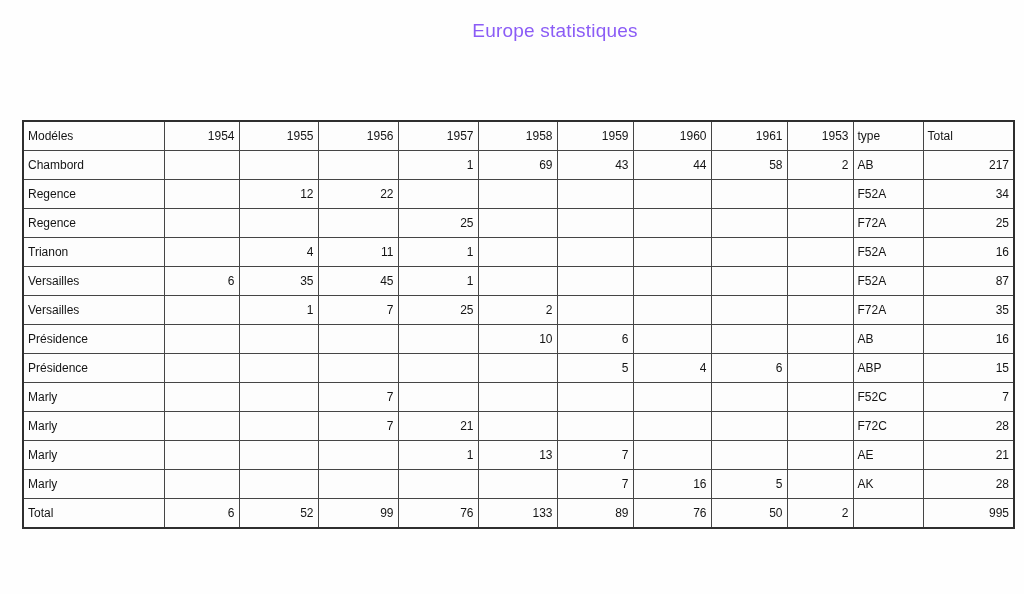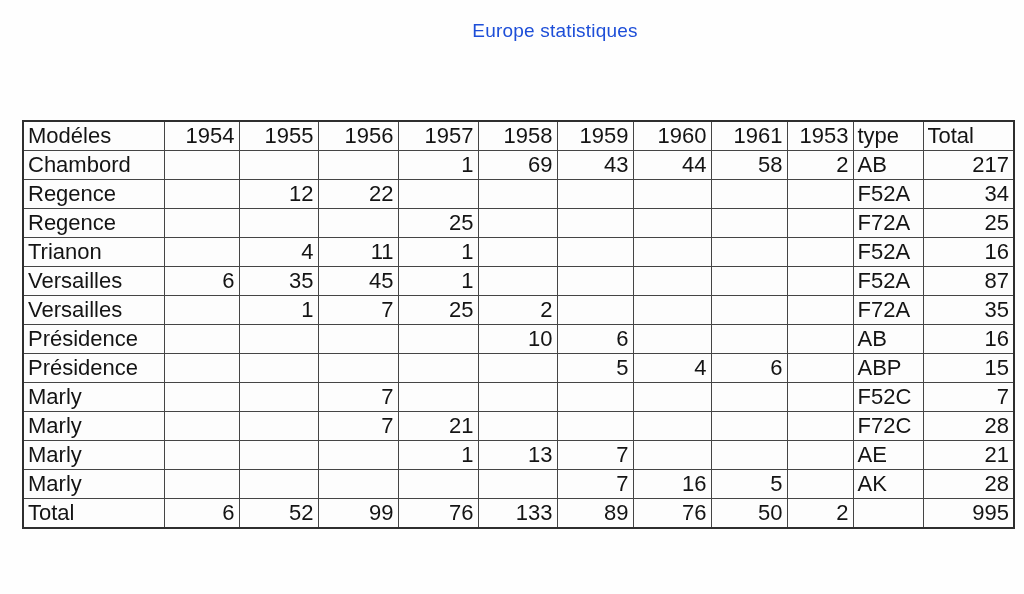--- a/index.html
+++ b/index.html
@@ -19,29 +19,29 @@
   .title {
     position: absolute;
     top: 20px;
     left: 0;
     width: 100%;
     padding-left: 86px;
     box-sizing: border-box;
     text-align: center;
     font-size: 19px;
     letter-spacing: 0.2px;
-    color: #1d4ed8;
+    color: #8b5cf6;
   }
   table.stats {
     position: absolute;
     left: 22px;
     top: 120px;
     border-collapse: collapse;
     table-layout: fixed;
-    font-size: 22px;
+    font-size: 12px;
     color: #141414;
     background: #fdfdfd;
     border: 2px solid #2e2e2e;
   }
   table.stats th, table.stats td {
     border: 1px solid #454545;
     padding: 1px 4px 2px 4px;
     height: 25px;
     line-height: 24px;
     overflow: hidden;

